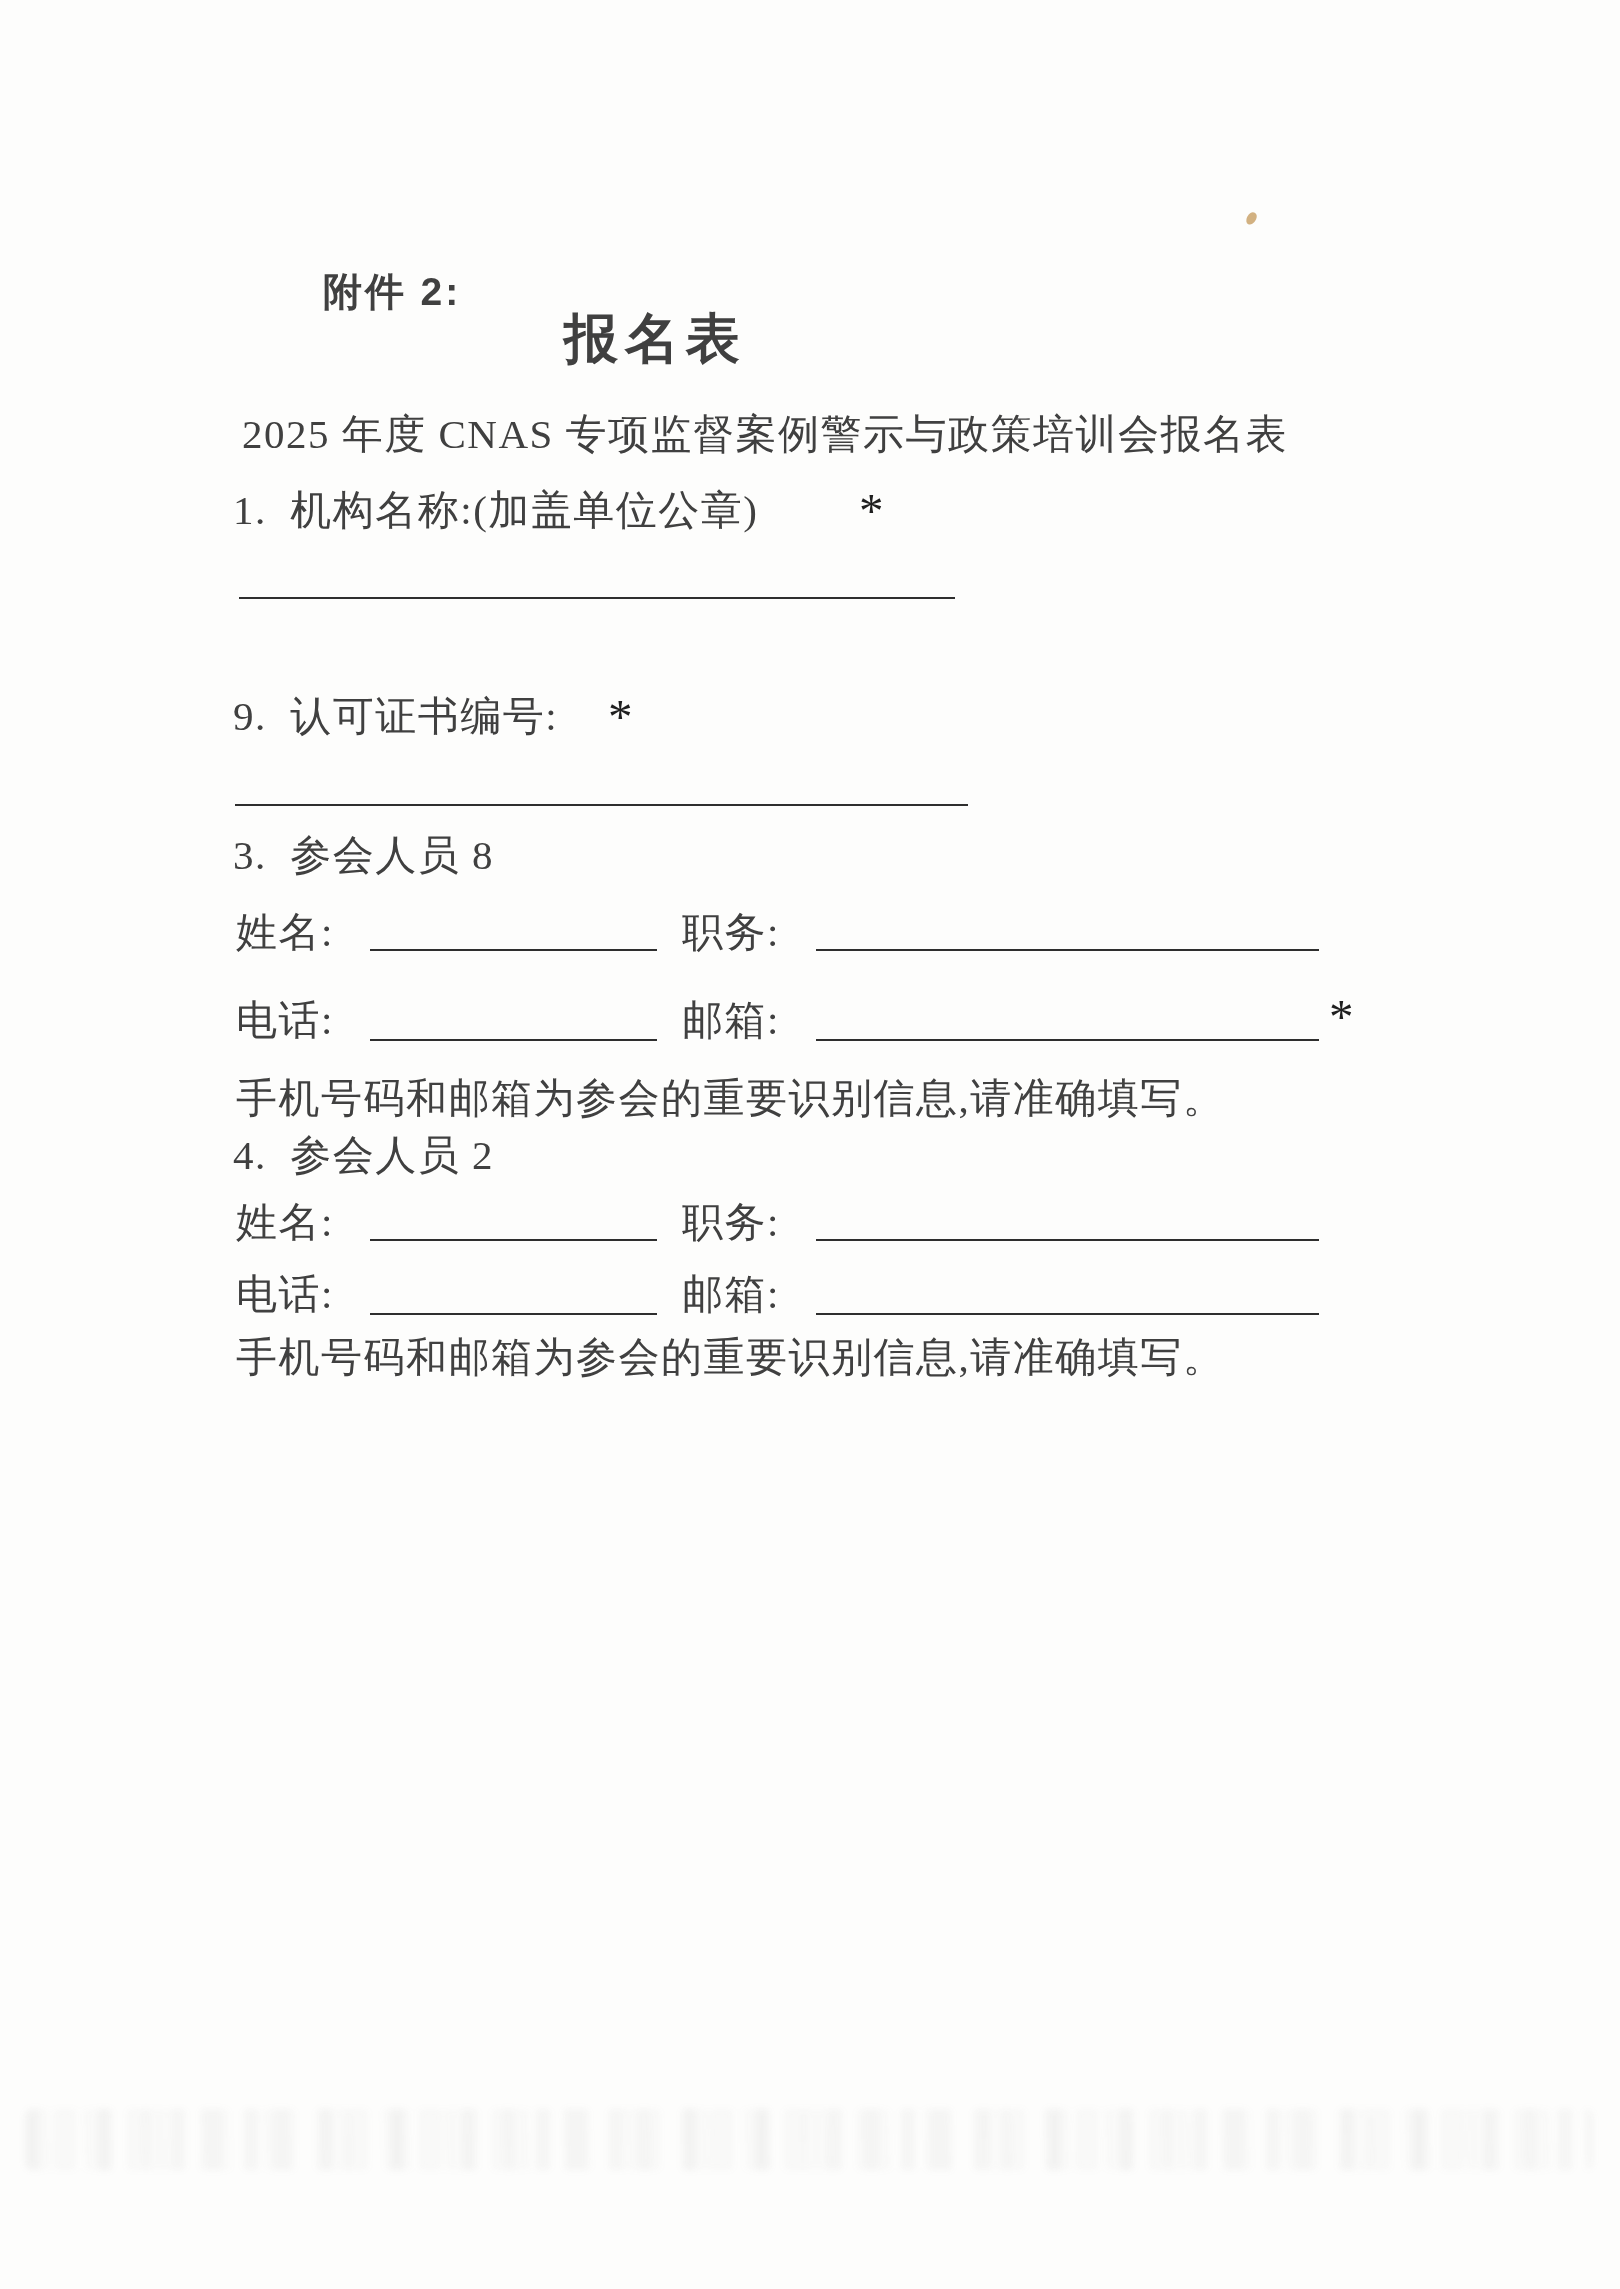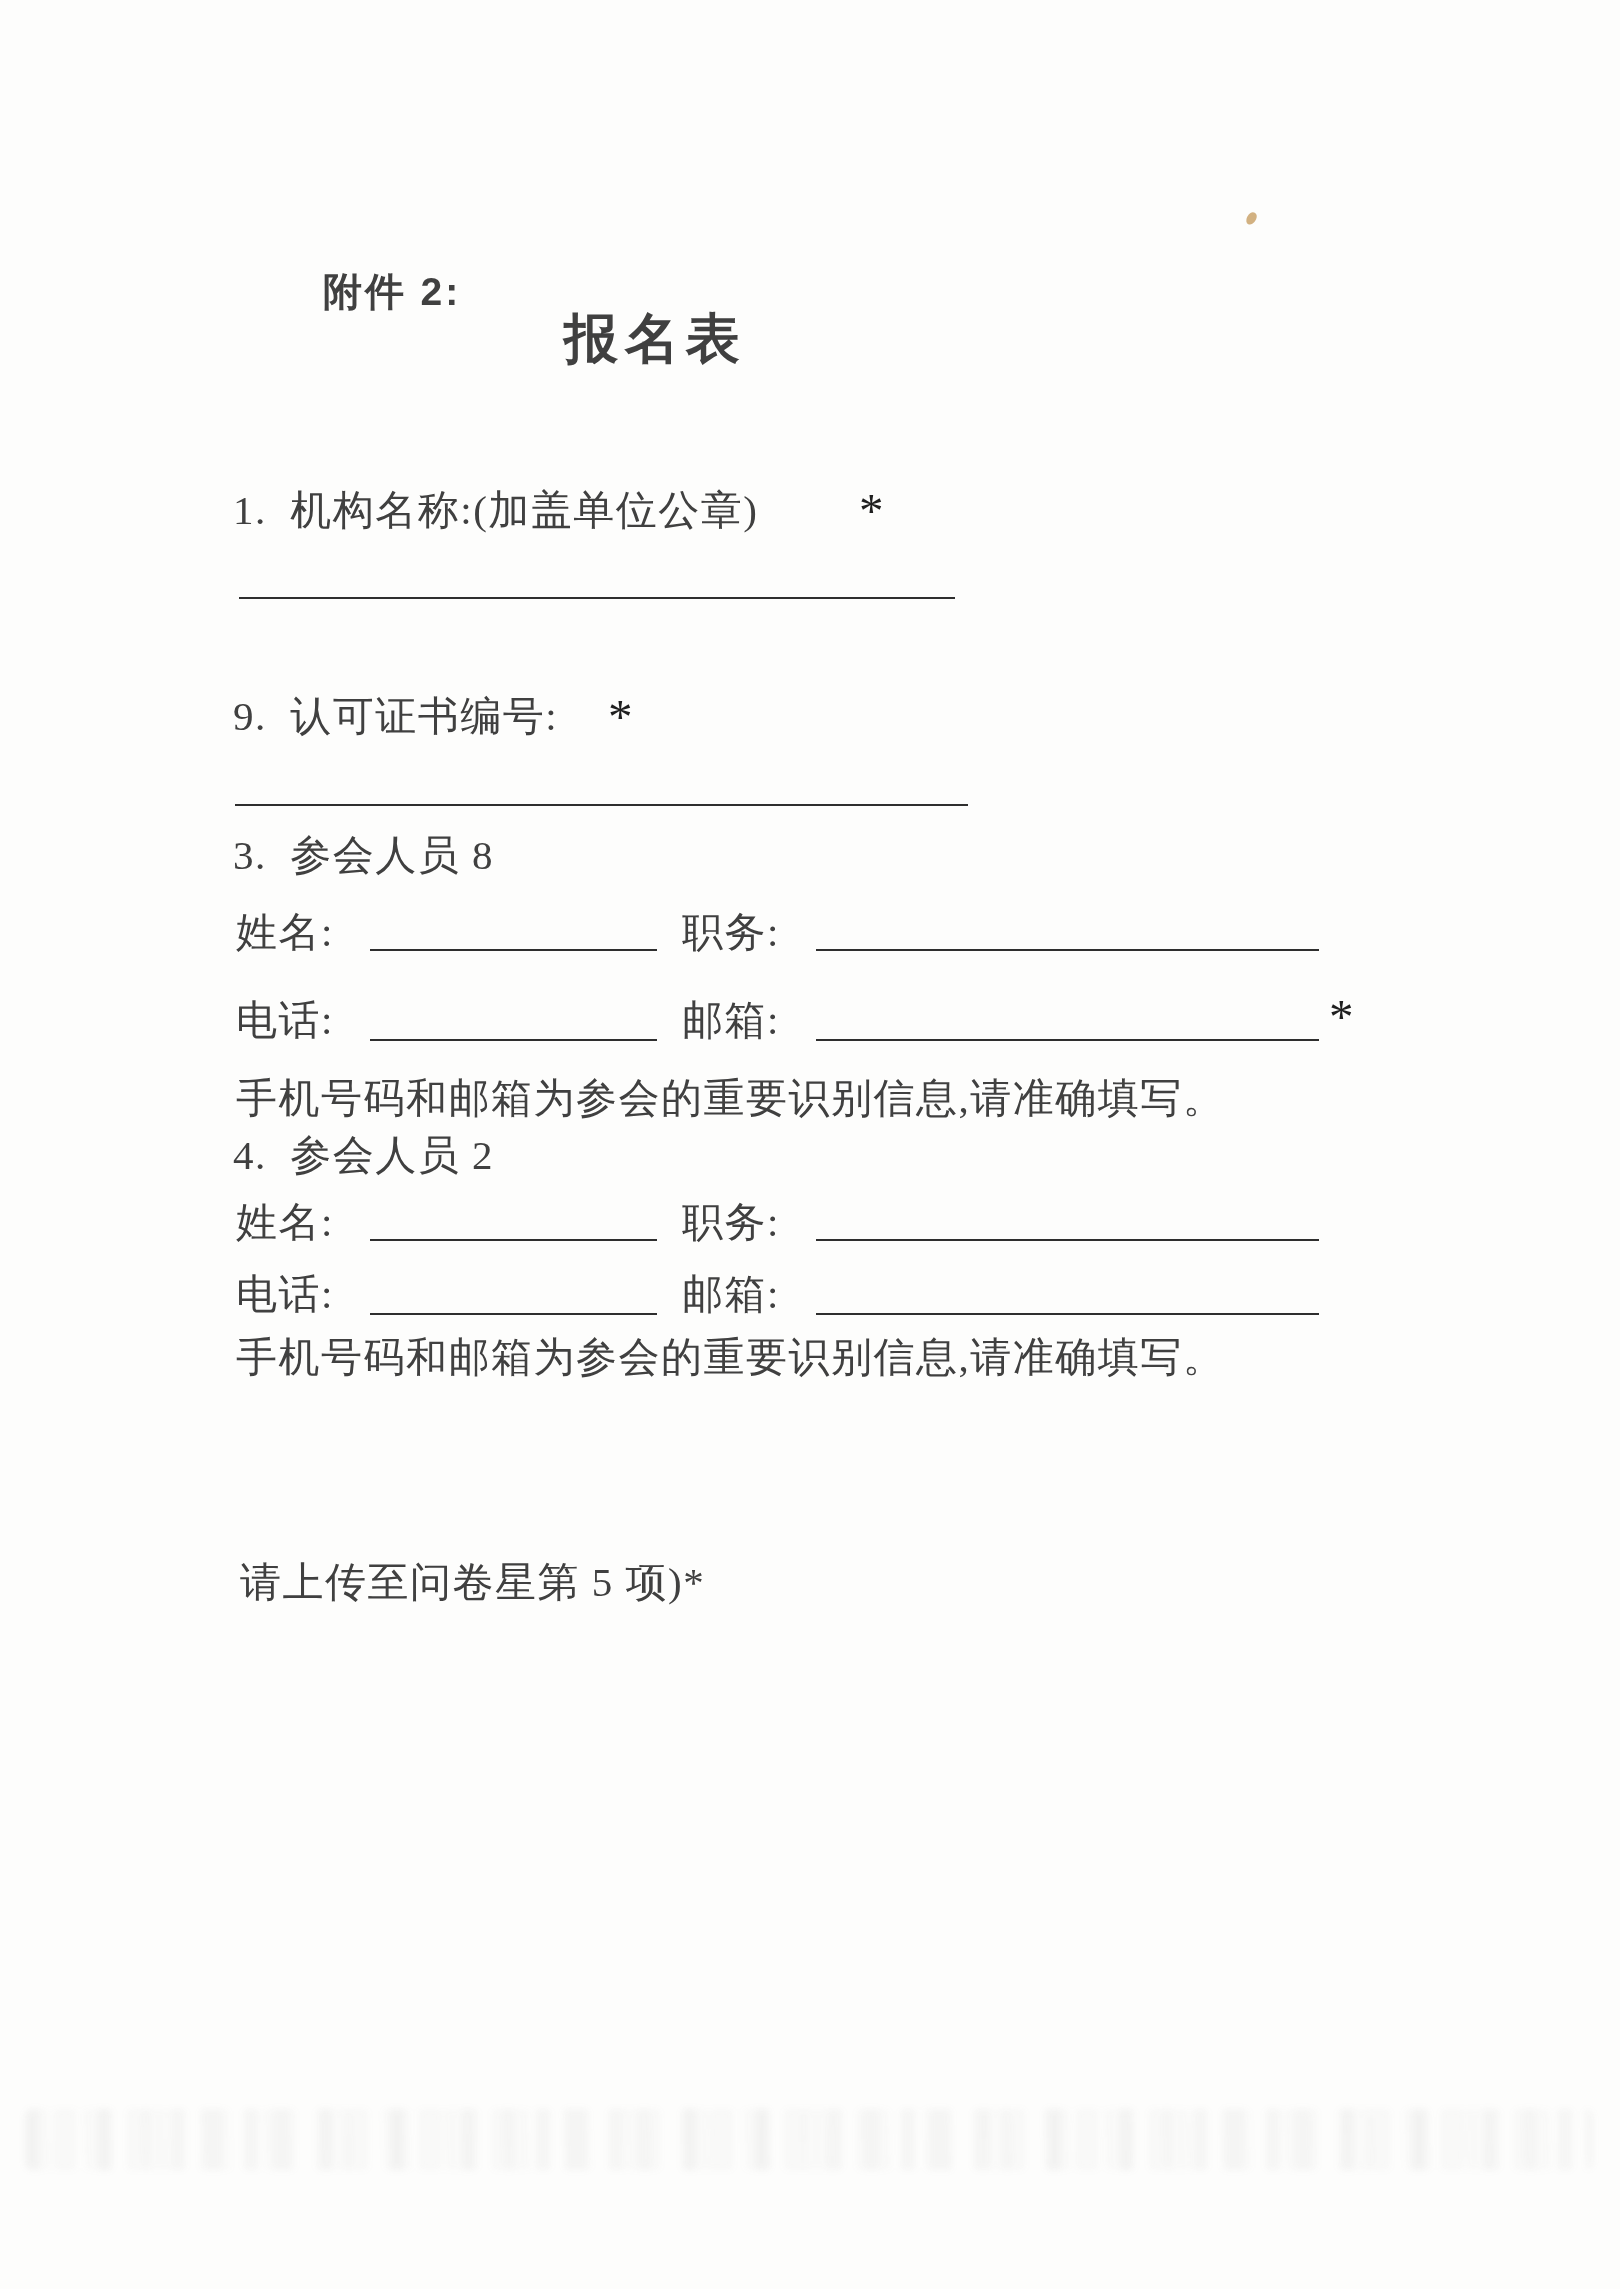--- a/index.html
+++ b/index.html
@@ -81,20 +81,21 @@
 </style>
 </head>
 <body>
 
 <div class="page">
 
   <div class="line heading-font attachment-label">附件 2:</div>
 
   <div class="line heading-font doc-title">报名表</div>
 
+  <div class="line subtitle">2025 年度 CNAS 专项监督案例警示与政策培训会报名表</div>
 
   <div class="line" style="left:233px; top:490px;text-align:center;">1.  机构名称:(加盖单位公章)</div>
   <div class="required-mark" style="left:859px; top:486px;">*</div>
   <div class="blank-field" style="left:239px; top:560px; width:716px;"></div>
 
   <div class="line" style="left:233px; top:696px;">9.  认可证书编号:</div>
   <div class="required-mark" style="left:608px; top:692px;">*</div>
   <div class="blank-field" style="left:235px; top:767px; width:733px;"></div>
 
   <div class="line" style="left:233px; top:835px;">3.  参会人员 8</div>
@@ -119,19 +120,18 @@
   <div class="line" style="left:682px; top:1202px;">职务:</div>
   <div class="blank-field" style="left:816px; top:1202px; width:503px;"></div>
 
   <div class="line" style="left:236px; top:1274px;">电话:</div>
   <div class="blank-field" style="left:370px; top:1276px; width:287px;"></div>
   <div class="line" style="left:682px; top:1274px;">邮箱:</div>
   <div class="blank-field" style="left:816px; top:1276px; width:503px;"></div>
 
   <div class="line" style="left:236px; top:1337px;">手机号码和邮箱为参会的重要识别信息,请准确填写。</div>
 
-  <div class="line" style="left:240px; top:1562px;">请上传至问卷星第 5 项)*</div>
 
   <div class="artifact-speck"></div>
   <div class="artifact-band"></div>
 
 </div>
 
 
 </body></html>

